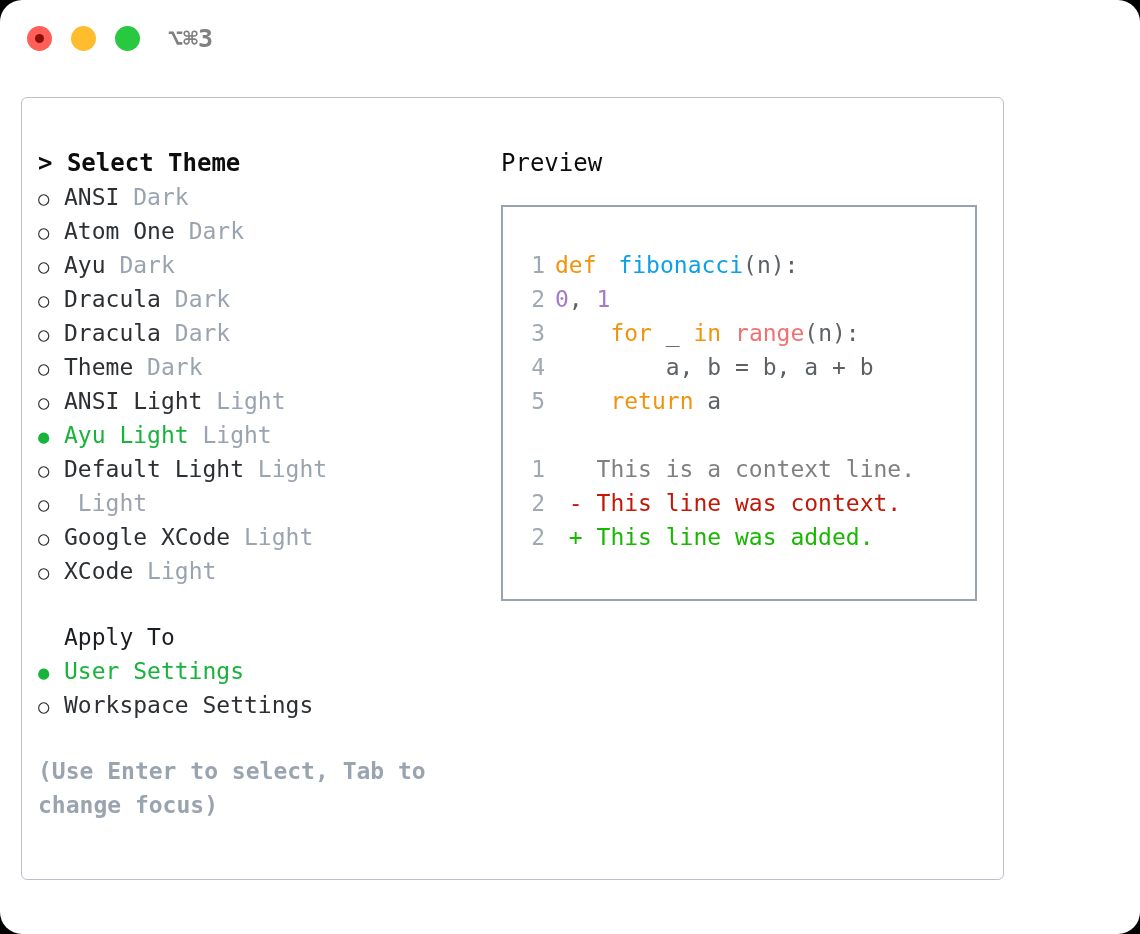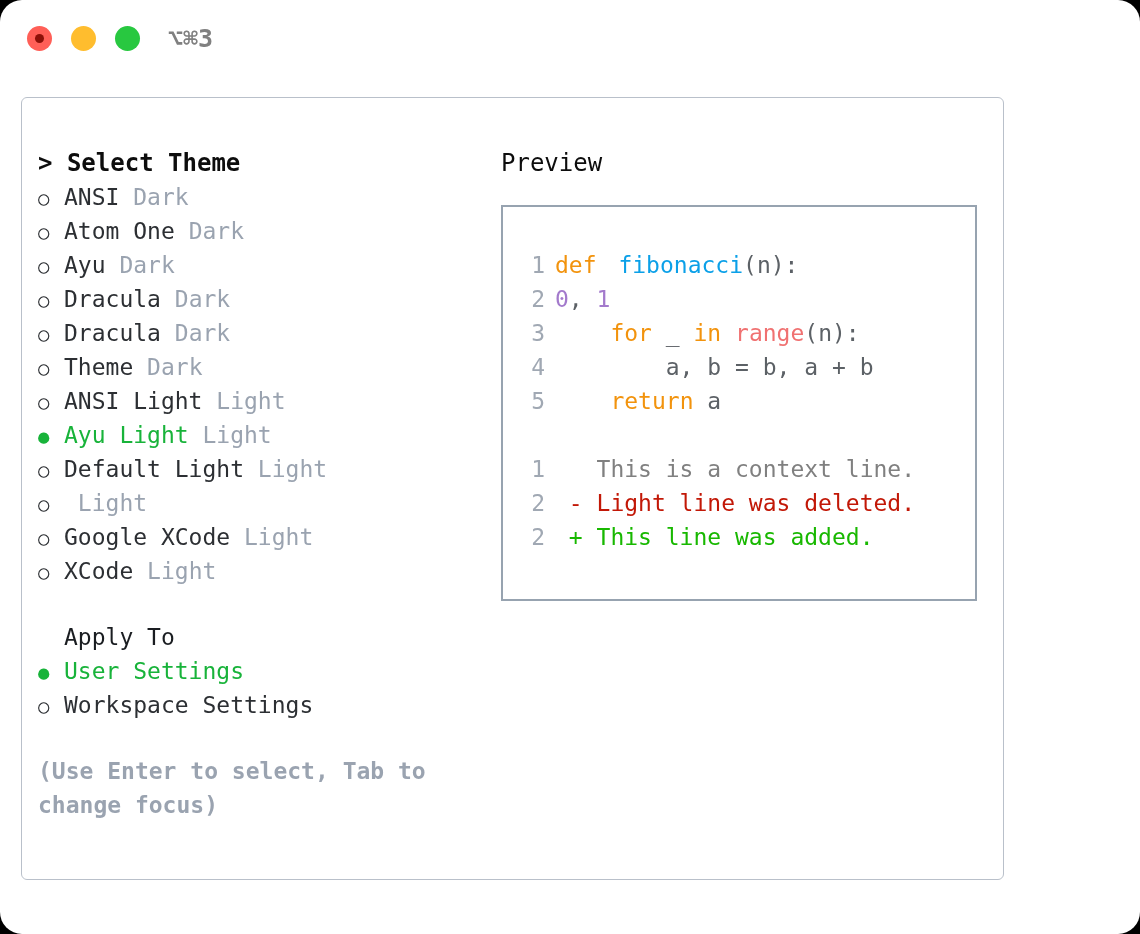--- a/index.html
+++ b/index.html
@@ -242,20 +242,20 @@
       <div id="preview-title">Preview</div>
       <div id="preview-box">
         <div id="code-area">
             <div class="code-line"><span class="lineno">1</span><span class="tok-kw">def</span><span class="tok-txt"> </span><span class="tok-fn">fibonacci</span><span class="tok-txt">(n):</span></div>
             <div class="code-line"><span class="lineno">2</span><span class="tok-num">0</span><span class="tok-txt">, </span><span class="tok-num">1</span></div>
             <div class="code-line"><span class="lineno">3</span><span class="tok-txt">    </span><span class="tok-kw">for</span><span class="tok-txt"> _ </span><span class="tok-kw">in</span><span class="tok-txt"> </span><span class="tok-call">range</span><span class="tok-txt">(n):</span></div>
             <div class="code-line"><span class="lineno">4</span><span class="tok-txt">        a, b = b, a + b</span></div>
             <div class="code-line"><span class="lineno">5</span><span class="tok-txt">    </span><span class="tok-kw">return</span><span class="tok-txt"> a</span></div>
             <div class="blank-line"></div>
             <div class="code-line"><span class="lineno">1</span><span class="tok-ctx">   This is a context line.</span></div>
-            <div class="code-line"><span class="lineno">2</span><span class="tok-del"> - Light line was deleted.</span></div>
+            <div class="code-line"><span class="lineno">2</span><span class="tok-del"> - This line was context.</span></div>
             <div class="code-line"><span class="lineno">2</span><span class="tok-add"> + This line was added.</span></div>
           </div>
       </div>
     </div>
 
   </div>
 </div>
 
 </body></html>

